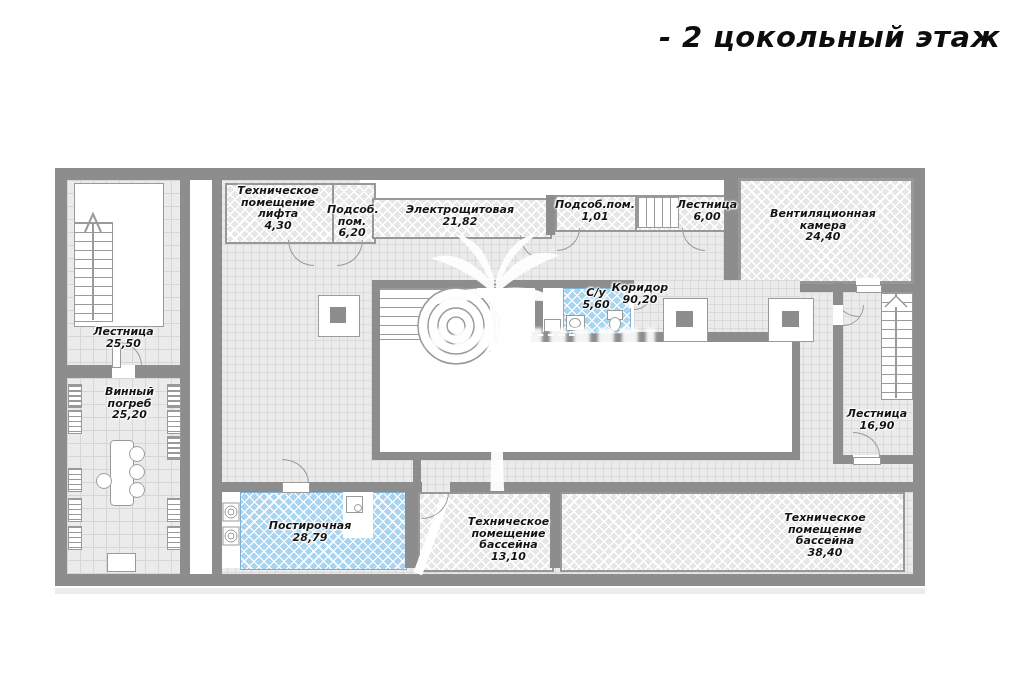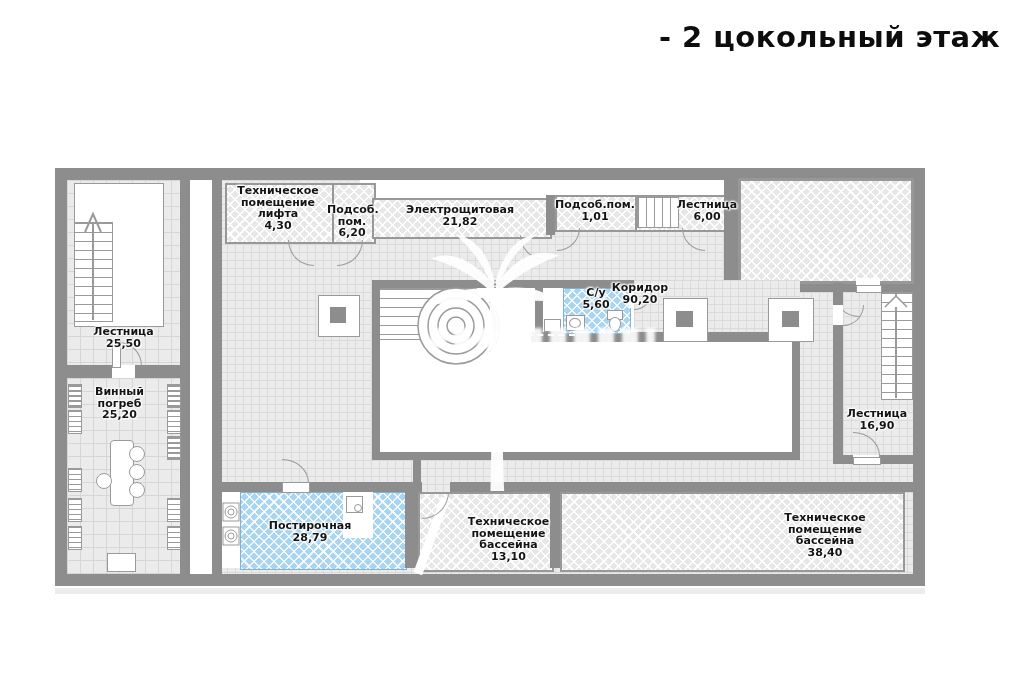--- a/index.html
+++ b/index.html
@@ -1,17 +1,17 @@
 <!DOCTYPE html>
 <html><head>
 <meta charset="utf-8">
 <style>
   html,body{margin:0;padding:0;background:#fff;}
   .stage{position:relative;width:1027px;height:685px;background:#fff;overflow:hidden;
-         font-family:"DejaVu Sans","Liberation Sans",sans-serif;}
+         font-family:"DejaVu Sans","Liberation Sans",sans-serif;font-style:italic;}
   .abs{position:absolute;}
   .title{position:absolute;left:560px;top:20px;width:440px;text-align:right;
          font-size:29px;font-weight:bold;color:#0d0d0d;letter-spacing:.5px;}
   .plan{position:absolute;left:55px;top:168px;width:870px;height:418px;background:#8d8d8d;}
   .shadow{position:absolute;left:55px;top:588px;width:870px;height:6px;background:#ececec;}
   .tile{background-color:#ebebeb;
         background-image:linear-gradient(#dadada 1px,transparent 1px),
                          linear-gradient(90deg,#dadada 1px,transparent 1px);
         background-size:8px 8px;}
   .tileL{background-color:#ebebeb;
@@ -217,27 +217,30 @@
 4,30</div>
     <div class="lbl" style="left:272px;top:21px;width:50px;margin-top:15px;">Подсоб.
 пом.
 6,20</div>
     <div class="lbl" style="left:317px;top:36px;width:176px;">Электрощитовая
 21,82</div>
     <div class="lbl" style="left:500px;top:31px;width:80px;">Подсоб.пом.
 1,01</div>
     <div class="lbl" style="left:607px;top:31px;width:90px;">Лестница
 6,00</div>
+    <div class="lbl" style="left:683px;top:40px;width:170px;">Вентиляционная
+камера
+24,40</div>
     <div class="lbl" style="left:540px;top:74px;width:90px;margin-top:40px;">Коридор
 90,20</div>
     <div class="lbl" style="left:508px;top:119px;width:66px;">С/у
 5,60</div>
     <div class="lbl" style="left:786px;top:240px;width:72px;">Лестница
 16,90</div>
-    <div class="lbl" style="left:8px;top:218px;width:113px;">Винный
+    <div class="lbl" style="left:18px;top:218px;width:113px;">Винный
 погреб
 25,20</div>
     <div class="lbl" style="left:190px;top:352px;width:130px;">Постирочная
 28,79</div>
     <div class="lbl" style="left:396px;top:348px;width:115px;">Техническое
 помещение
 бассейна
 13,10</div>
     <div class="lbl" style="left:705px;top:344px;width:130px;">Техническое
 помещение

